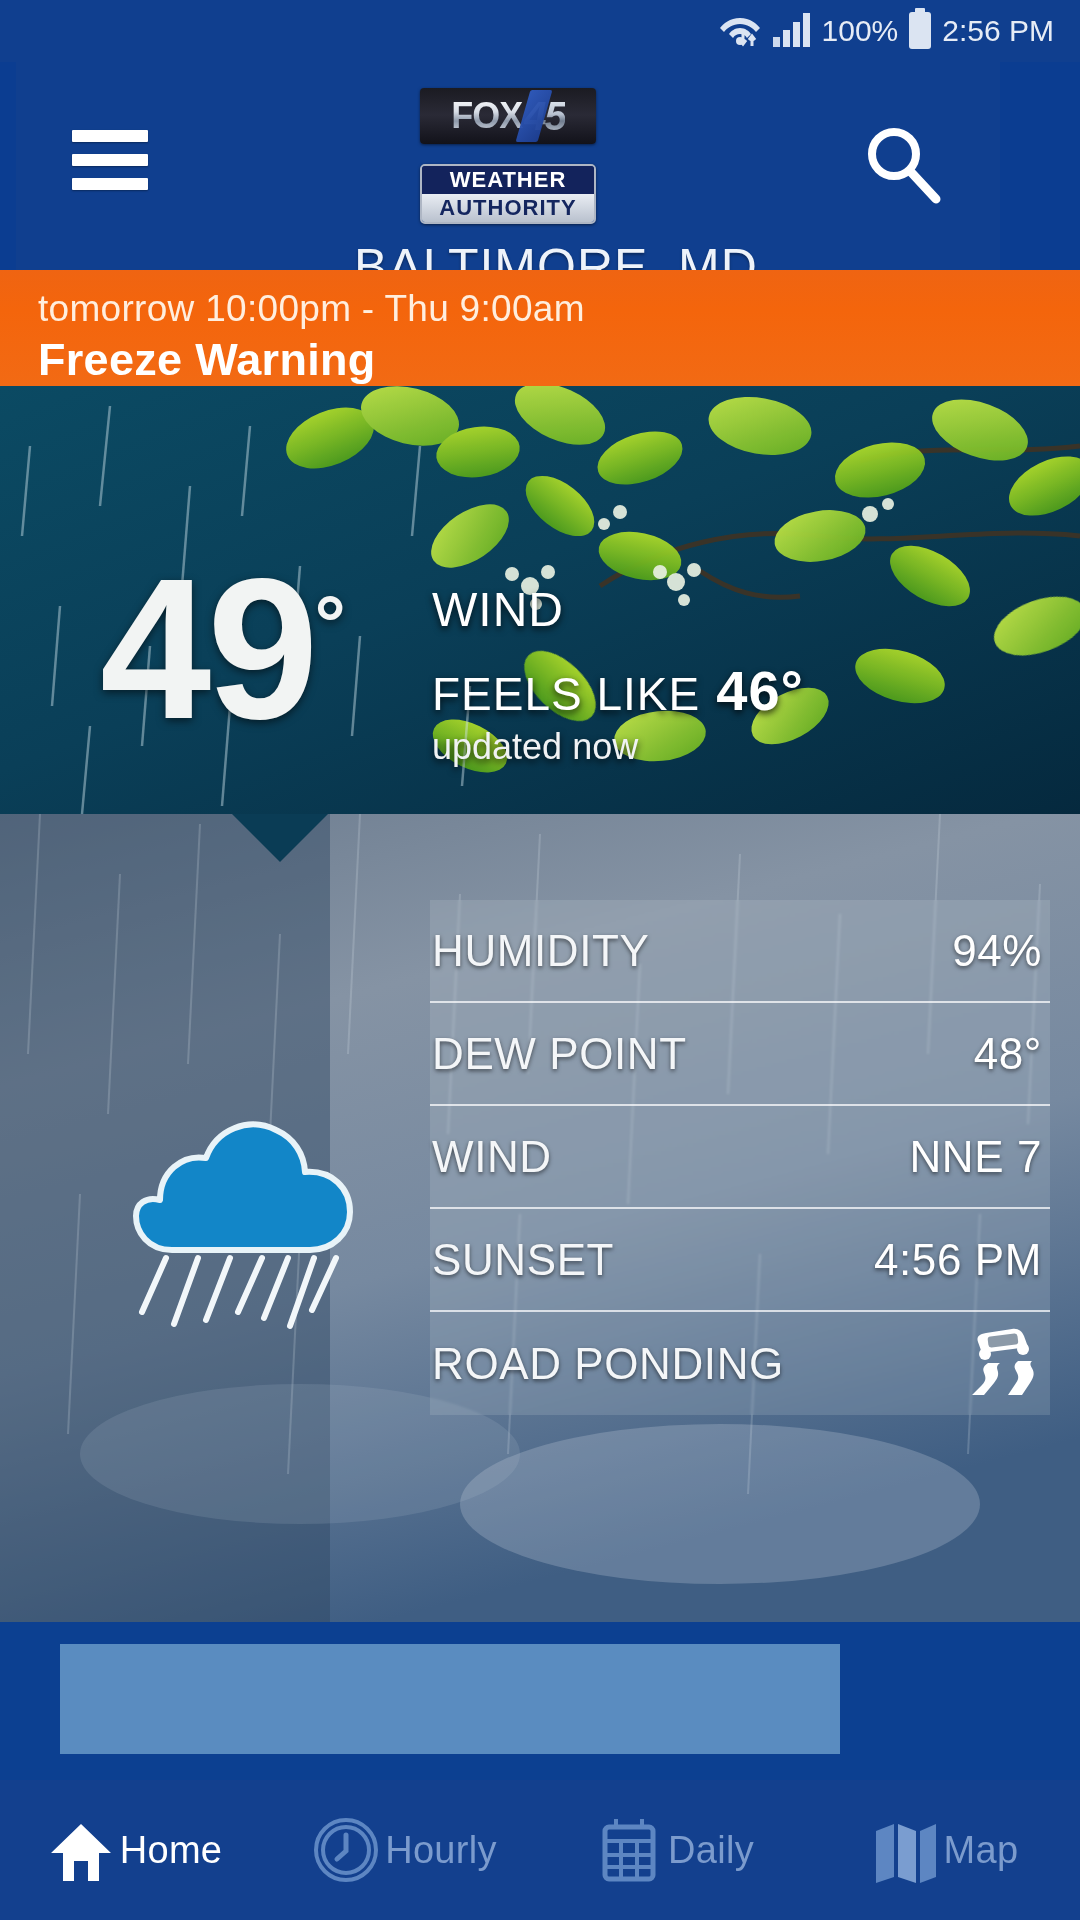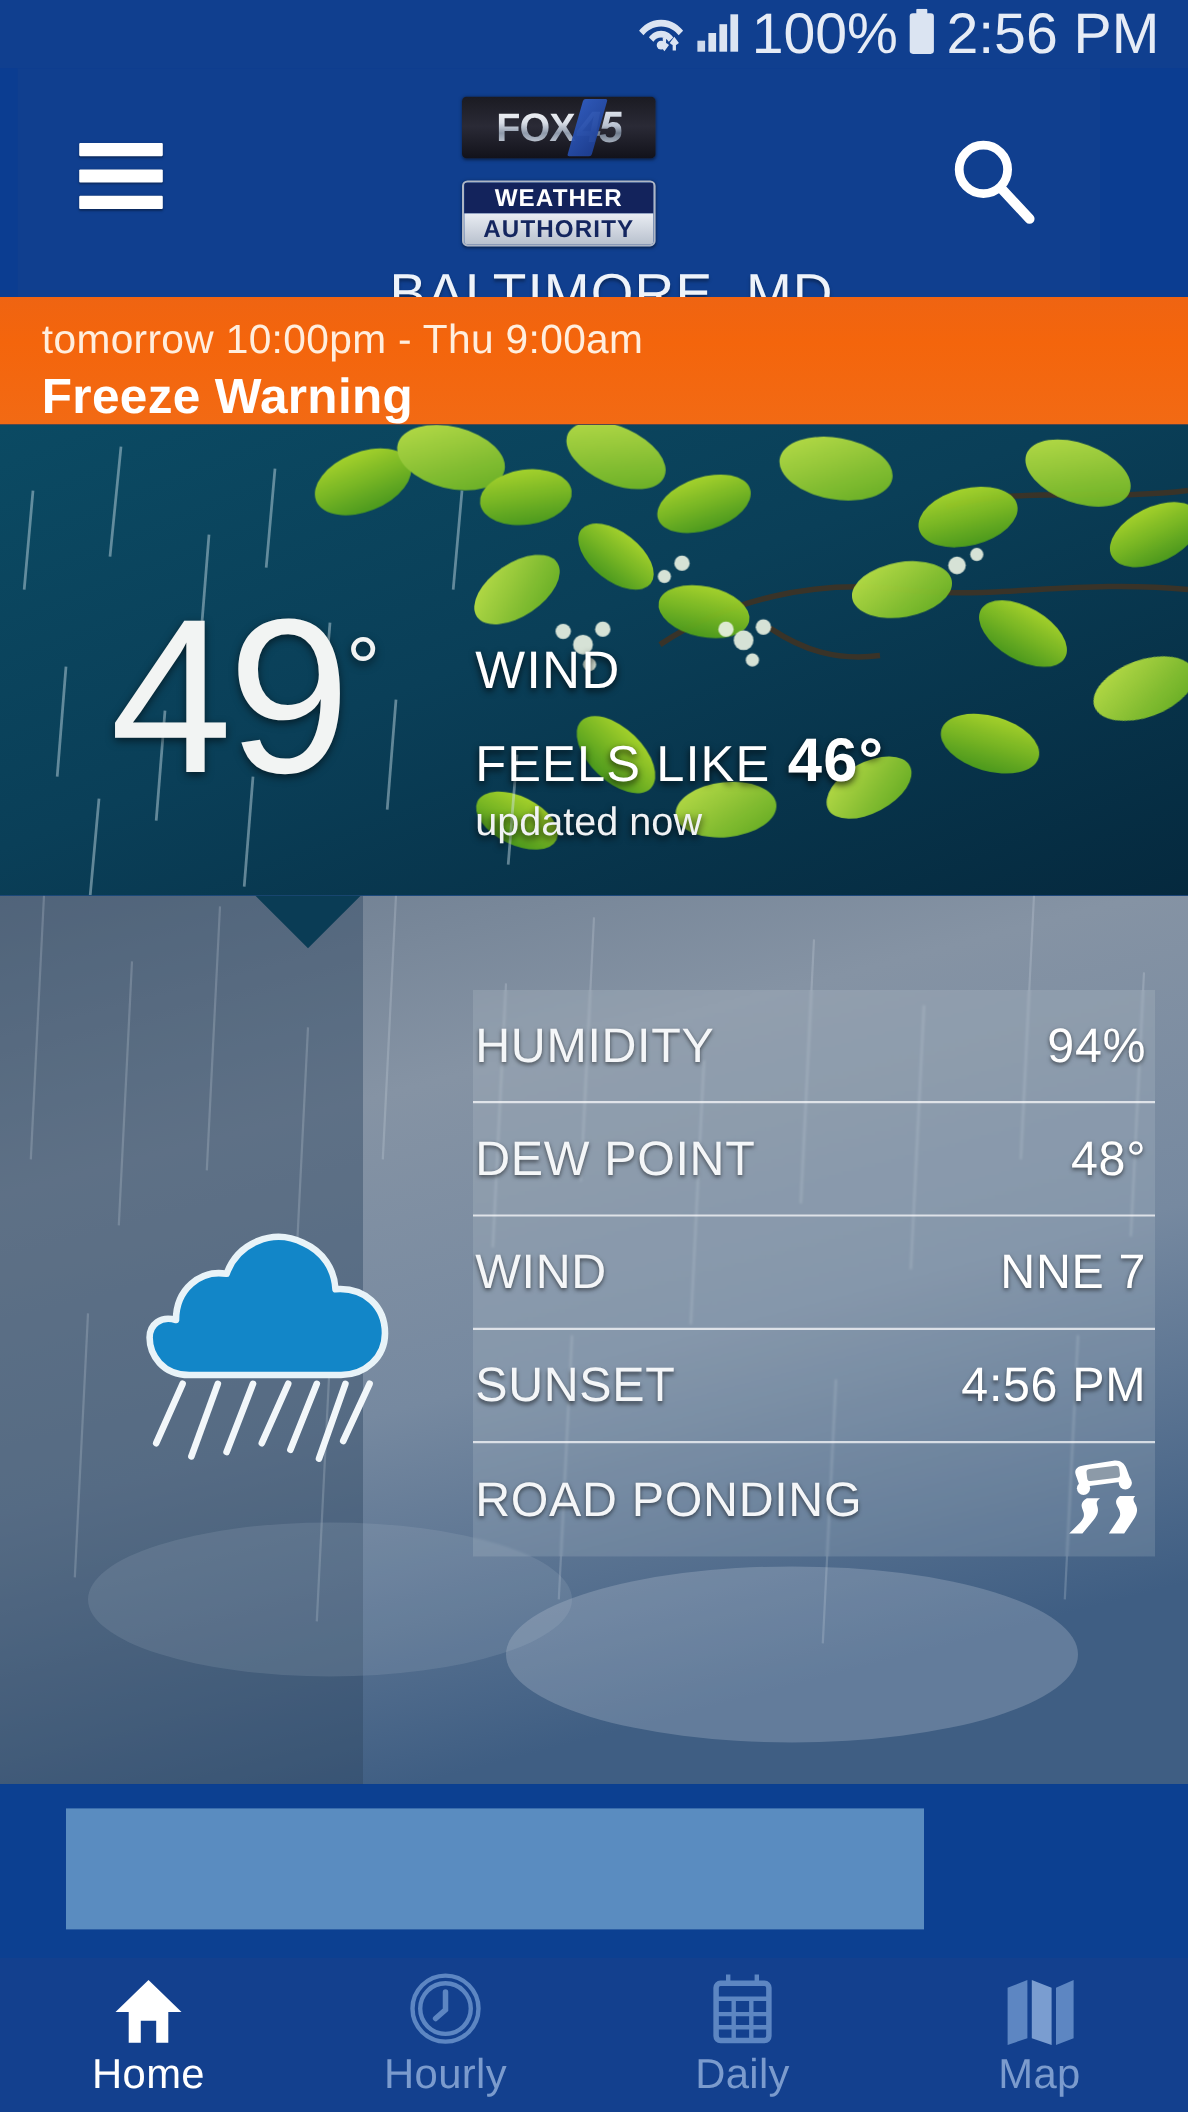--- a/index.html
+++ b/index.html
@@ -11,21 +11,21 @@
   }
 
   
   .statusbar{
     position:absolute; top:0; left:0; width:1080px; height:62px;
     background:#103f8f;
     display:flex; align-items:center; justify-content:flex-end;
     padding-right:26px; gap:9px;
     color:#e9eef7;
   }
-  .sb-text{ font-size:52px; letter-spacing:0px; color:#e6ecf6; }
+  .sb-text{ font-size:30px; letter-spacing:0px; color:#e6ecf6; }
   .sb-icon{ display:block; }
 
   
   .header{
     position:absolute; top:62px; left:16px; width:984px; height:208px;
     background:#103f8f;
   }
   .hamburger{
     position:absolute; left:56px; top:68px; width:76px; height:60px;
     display:flex; flex-direction:column; justify-content:space-between;
@@ -100,22 +100,22 @@
   .alert-title{ color:#ffffff; font-size:45px; font-weight:bold; margin-top:4px; letter-spacing:.3px;}
 
   
   .hero{
     position:absolute; top:386px; left:0; width:1080px; height:428px;
     overflow:hidden;
     background:radial-gradient(ellipse at 20% 75%, #0d4a63 0%, #0a3c55 40%, #062c43 100%);
   }
   .hero svg{ position:absolute; inset:0; }
   .hero-temp{
-    position:absolute; left:100px; top:136px;
-    color:#f2f4f3; font-size:200px; font-weight:400; line-height:170px;
+    position:absolute; left:100px; top:152px;
+    color:#f2f4f3; font-size:200px; font-weight:700; line-height:170px;
     letter-spacing:-4px;
     text-shadow:0 3px 8px rgba(0,0,0,.55);
   }
   .hero-temp .deg{ font-size:78px; vertical-align:super; letter-spacing:0; }
   .hero-cond{
     position:absolute; left:432px; top:196px;
     color:#ffffff; font-size:48px; letter-spacing:1px;
     text-shadow:0 3px 7px rgba(0,0,0,.75);
   }
   .hero-feels{
@@ -176,21 +176,21 @@
     background:#5a8cc0;
   }
 
   
   .navbar{
     position:absolute; bottom:0; left:0; width:1080px; height:140px;
     background:#13408e;
     display:flex;
   }
   .navitem{
-    flex:1; display:flex; flex-direction:column; align-items:center;
+    flex:1; display:flex; flex-direction:row; align-items:center;
     justify-content:center; gap:6px; cursor:pointer;
   }
   .navicon{ height:66px; display:flex; align-items:flex-end; justify-content:center;}
   .navlabel{ font-size:38px; letter-spacing:.3px; }
   .navitem.active .navlabel{ color:#ffffff; }
   .navitem .navlabel{ color:#7b9bcd; }
 </style>
 </head>
 <body>
 

